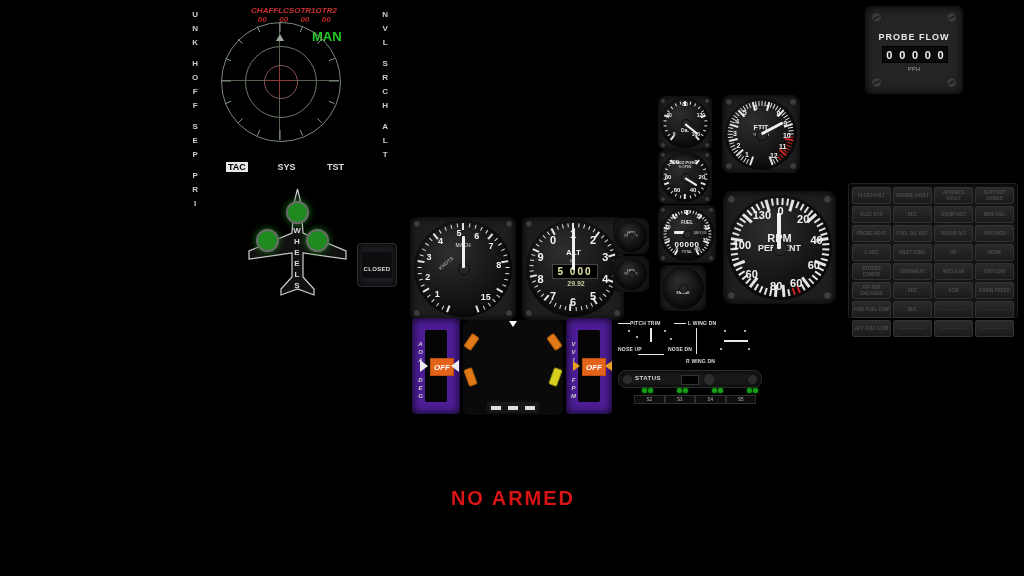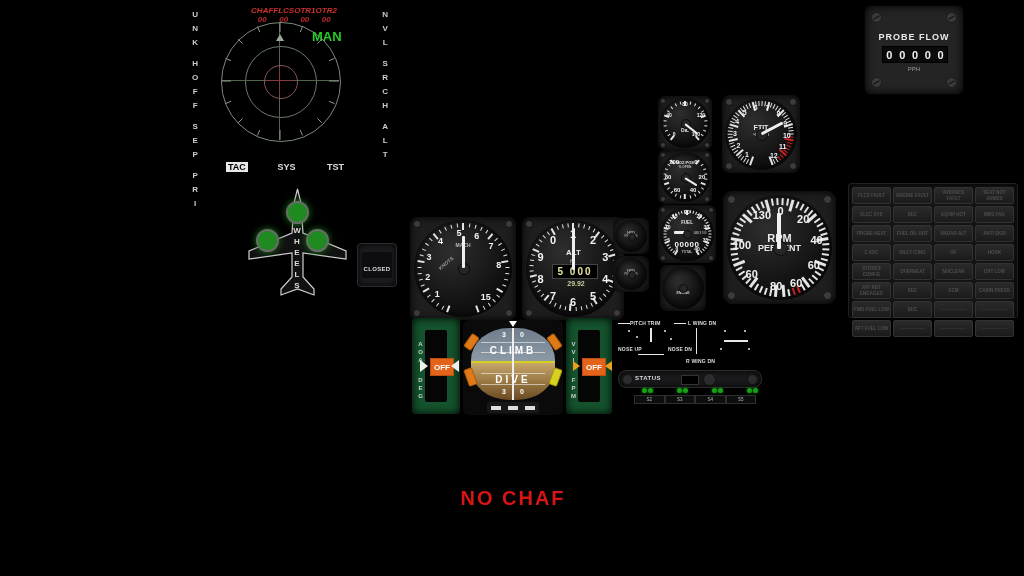--- a/index.html
+++ b/index.html
@@ -84,21 +84,21 @@
   .adi-vbar{position:absolute;left:50%;top:0;width:1.5px;height:100%;background:#efefef;margin-left:-.7px;}
   .adi-txt{position:absolute;width:100%;text-align:center;font-size:9px;font-weight:bold;color:#fff;}
   .adi-wing{position:absolute;border-radius:2px;}
   .orange{background:#e07a18;border:1px solid #b05a08;}
   .yellow{background:#d8d020;border:1px solid #9a9510;}
   .adi-bot{position:absolute;left:24px;top:82px;width:52px;height:11px;background:#17171a;border-radius:2px;
            display:flex;align-items:center;justify-content:space-around;}
   .adi-bot i{display:block;width:10px;height:4px;background:#ddd;}
 
   
-  .sidebox{position:absolute;background:#14532d;border-radius:4px;box-shadow:inset 0 0 8px #000;}
+  .sidebox{position:absolute;background:#4c1d95;border-radius:4px;box-shadow:inset 0 0 8px #000;font-style:italic;}
   .sidebox .slot{position:absolute;background:#050505;border-radius:2px;}
   .offflag{position:absolute;background:#e4631a;color:#fff;font-size:8px;font-weight:bold;
            display:flex;align-items:center;justify-content:center;border:1px solid #b84e10;}
   .vlabel{position:absolute;font-size:6px;font-weight:bold;color:#cfcfcf;line-height:8px;text-align:center;}
 
   
   #trimpanel{left:612px;top:318px;width:160px;height:56px;}
   .tinytxt{position:absolute;font-size:5px;font-weight:bold;color:#ddd;letter-spacing:.2px;}
   .dot{position:absolute;width:2px;height:2px;border-radius:50%;background:#e8e8e8;}
   .bar{position:absolute;background:#e8e8e8;}
@@ -764,38 +764,20 @@
     <div>D</div>
     <div>E</div>
     <div>G</div>
   </div>
   <div class="offflag" style="left:18px;top:40px;width:22px;height:16px;">OFF</div>
   <div style="position:absolute;left:8px;top:42px;width:0;height:0;border-top:6px solid transparent;border-bottom:6px solid transparent;border-left:8px solid #eee;"></div>
   <div style="position:absolute;left:39px;top:42px;width:0;height:0;border-top:6px solid transparent;border-bottom:6px solid transparent;border-right:8px solid #eee;"></div>
 </div>
 
 <div id="adi" class="abs">
-  <div class="adi-ball">
-    <div class="adi-line" style="top:20%"></div>
-    <div class="adi-line" style="top:33%"></div>
-    <div class="adi-horizon"></div>
-    <div class="adi-line" style="top:62%"></div>
-    <div class="adi-line" style="top:78%"></div>
-    <div class="adi-vbar"></div>
-    <div class="adi-txt" style="top:3px;font-size:7px;display:flex;justify-content:space-around;padding:0 24px;box-sizing:border-box;">
-      <span>3</span>
-      <span>0</span>
-    </div>
-    <div class="adi-txt" style="top:17px;font-size:10px;letter-spacing:3px;">CLIMB</div>
-    <div class="adi-txt" style="top:46px;font-size:10px;letter-spacing:3px;">DIVE</div>
-    <div class="adi-txt" style="top:60px;font-size:7px;display:flex;justify-content:space-around;padding:0 24px;box-sizing:border-box;">
-      <span>3</span>
-      <span>0</span>
-    </div>
-  </div>
   <div class="adi-wing orange" style="left:4px;top:14px;width:7px;height:14px;transform:rotate(35deg);"></div>
   <div class="adi-wing orange" style="right:4px;top:14px;width:7px;height:14px;transform:rotate(-35deg);"></div>
   <div class="adi-wing orange" style="left:3px;top:48px;width:7px;height:16px;transform:rotate(-20deg);"></div>
   <div class="adi-wing yellow" style="right:3px;top:48px;width:7px;height:16px;transform:rotate(20deg);"></div>
   <div style="position:absolute;left:46px;top:1px;width:0;height:0;border-left:4px solid transparent;border-right:4px solid transparent;border-top:6px solid #fff;"></div>
   <div class="adi-bot">
     <i></i>
     <i></i>
     <i></i>
   </div>
@@ -904,14 +886,14 @@
       <div class="clight blank"></div>
       <div class="clight blank"></div>
       <div class="clight">AFT FUEL LOW</div>
       <div class="clight blank"></div>
       <div class="clight blank"></div>
       <div class="clight blank"></div>
     </div>
 </div>
 
 <div id="nodata" class="abs">
-  <span>NO  CHAF</span>
+  <span>NO  ARMED</span>
 </div>
 
 </body></html>

